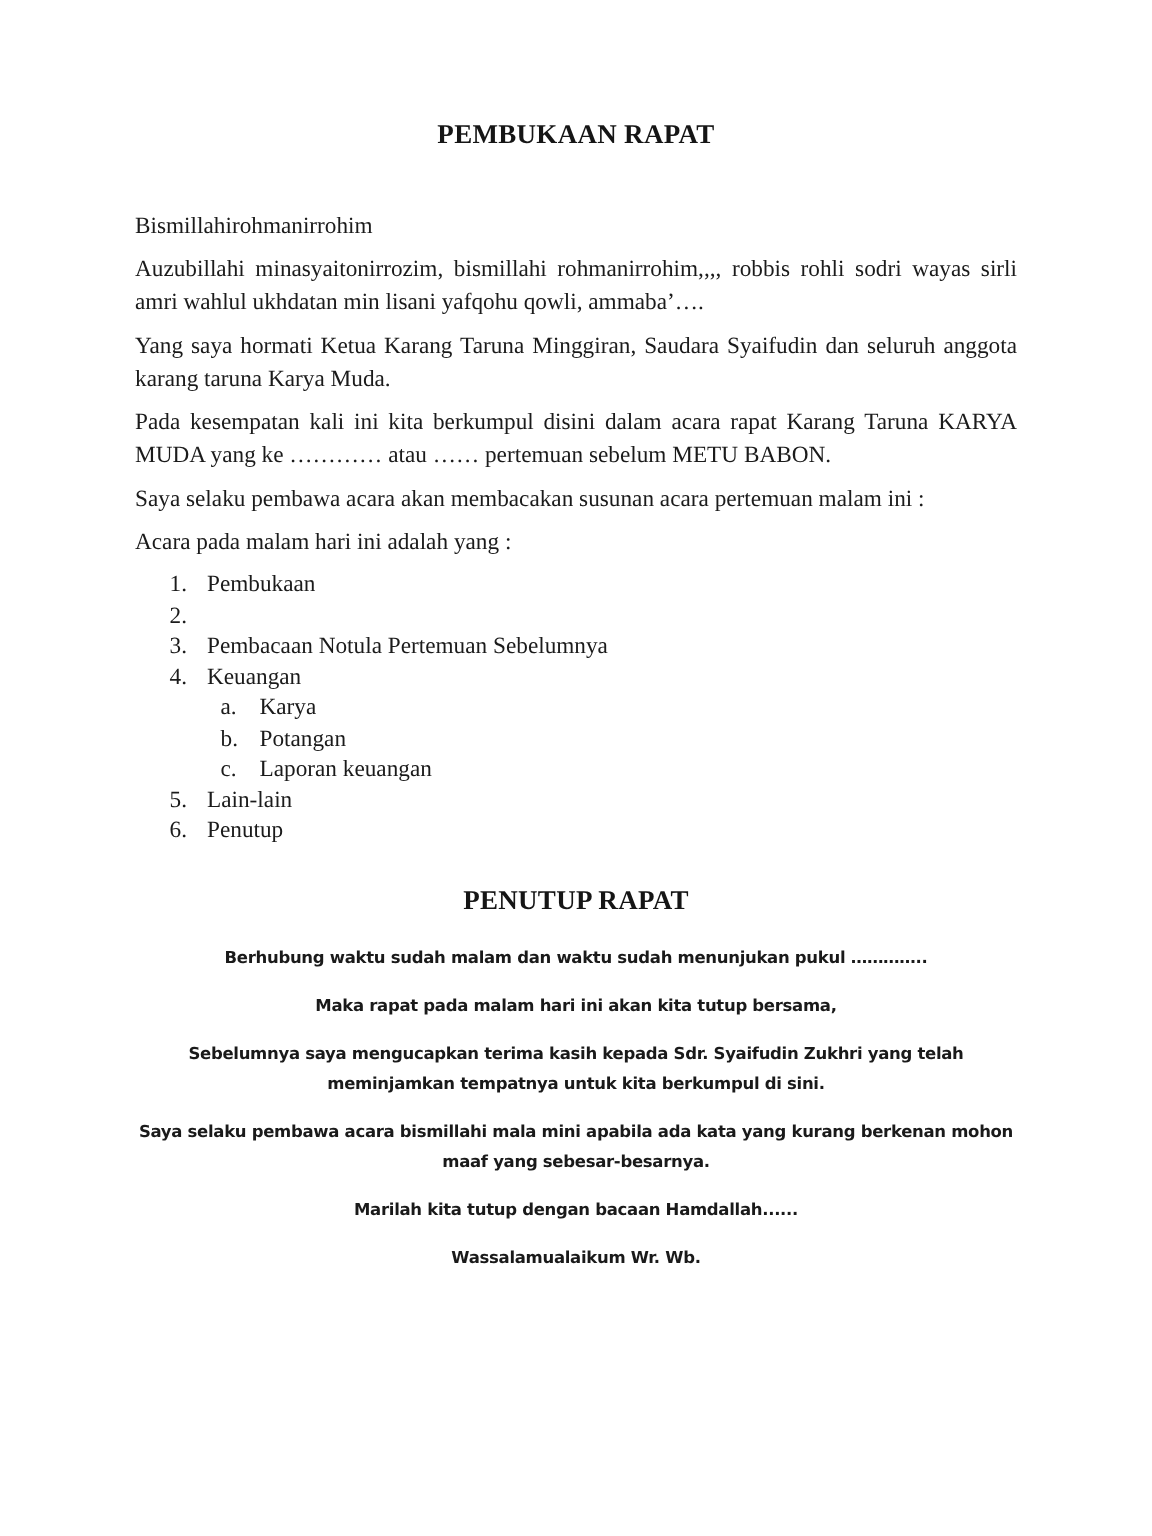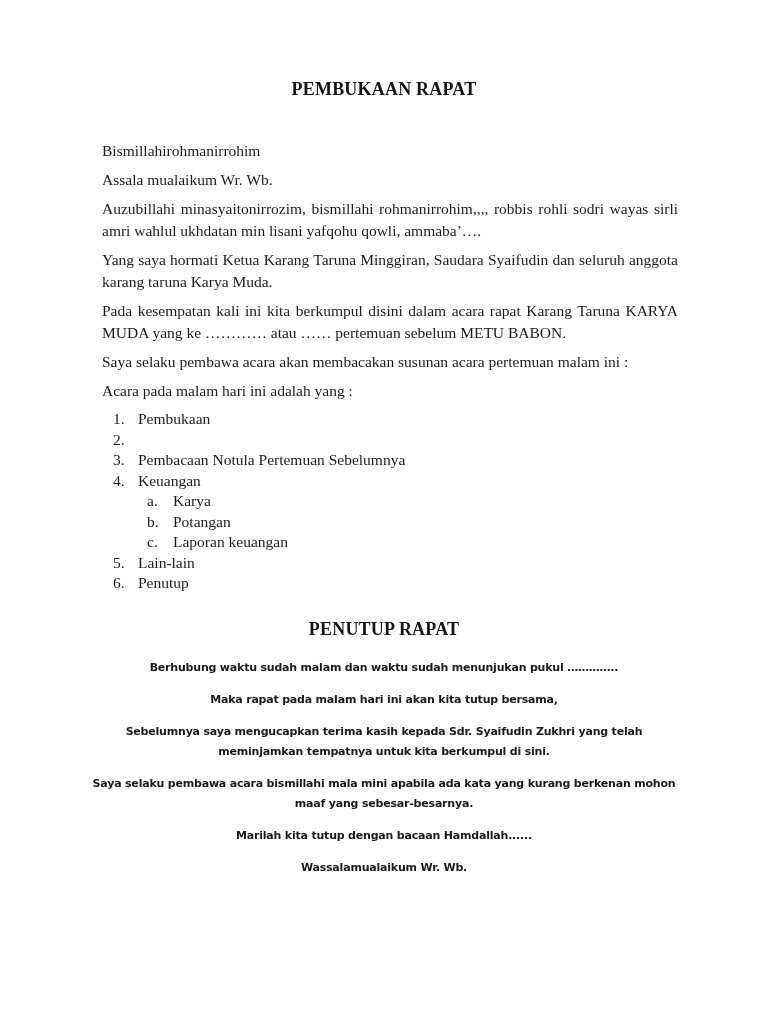--- a/index.html
+++ b/index.html
@@ -29,21 +29,21 @@
     color: #151515;
   }
   .doc-heading.closing {
     margin: 24px 0 18px 0;
   }
   .opening-body .doc-p {
     font-family: "Liberation Serif", serif;
     font-size: 15.5px;
     line-height: 22px;
     text-align: justify;
-    margin: 0 0 7px 12px;
+    margin: 0 0 7px 0;
   }
   .agenda {
     margin: 2px 0 0 0;
   }
   .agenda-row {
     display: flex;
     font-family: "Liberation Serif", serif;
     font-size: 15.5px;
     line-height: 20.5px;
   }
@@ -71,21 +71,20 @@
 </style>
 </head>
 <body>
 
 <div class="page">
 
   <h1 class="doc-heading">PEMBUKAAN RAPAT</h1>
 
   <div class="opening-body">
     <p class="doc-p">Bismillahirohmanirrohim</p>
-    <p class="doc-p">Assala mualaikum Wr. Wb.</p>
     <p class="doc-p">Auzubillahi minasyaitonirrozim, bismillahi rohmanirrohim,,,, robbis rohli sodri wayas sirli amri wahlul ukhdatan min lisani yafqohu qowli, ammaba’….</p>
     <p class="doc-p">Yang saya hormati Ketua Karang Taruna Minggiran, Saudara Syaifudin dan seluruh anggota karang taruna Karya Muda.</p>
     <p class="doc-p">Pada kesempatan kali ini kita berkumpul disini dalam acara rapat Karang Taruna KARYA MUDA yang ke ………… atau …… pertemuan sebelum METU BABON.</p>
     <p class="doc-p">Saya selaku pembawa acara akan membacakan susunan acara pertemuan malam ini :</p>
     <p class="doc-p">Acara pada malam hari ini adalah yang :</p>
 
     <div class="agenda">
       <div class="agenda-row">
         <span class="marker">1.</span>
         <span class="label">Pembukaan</span>

